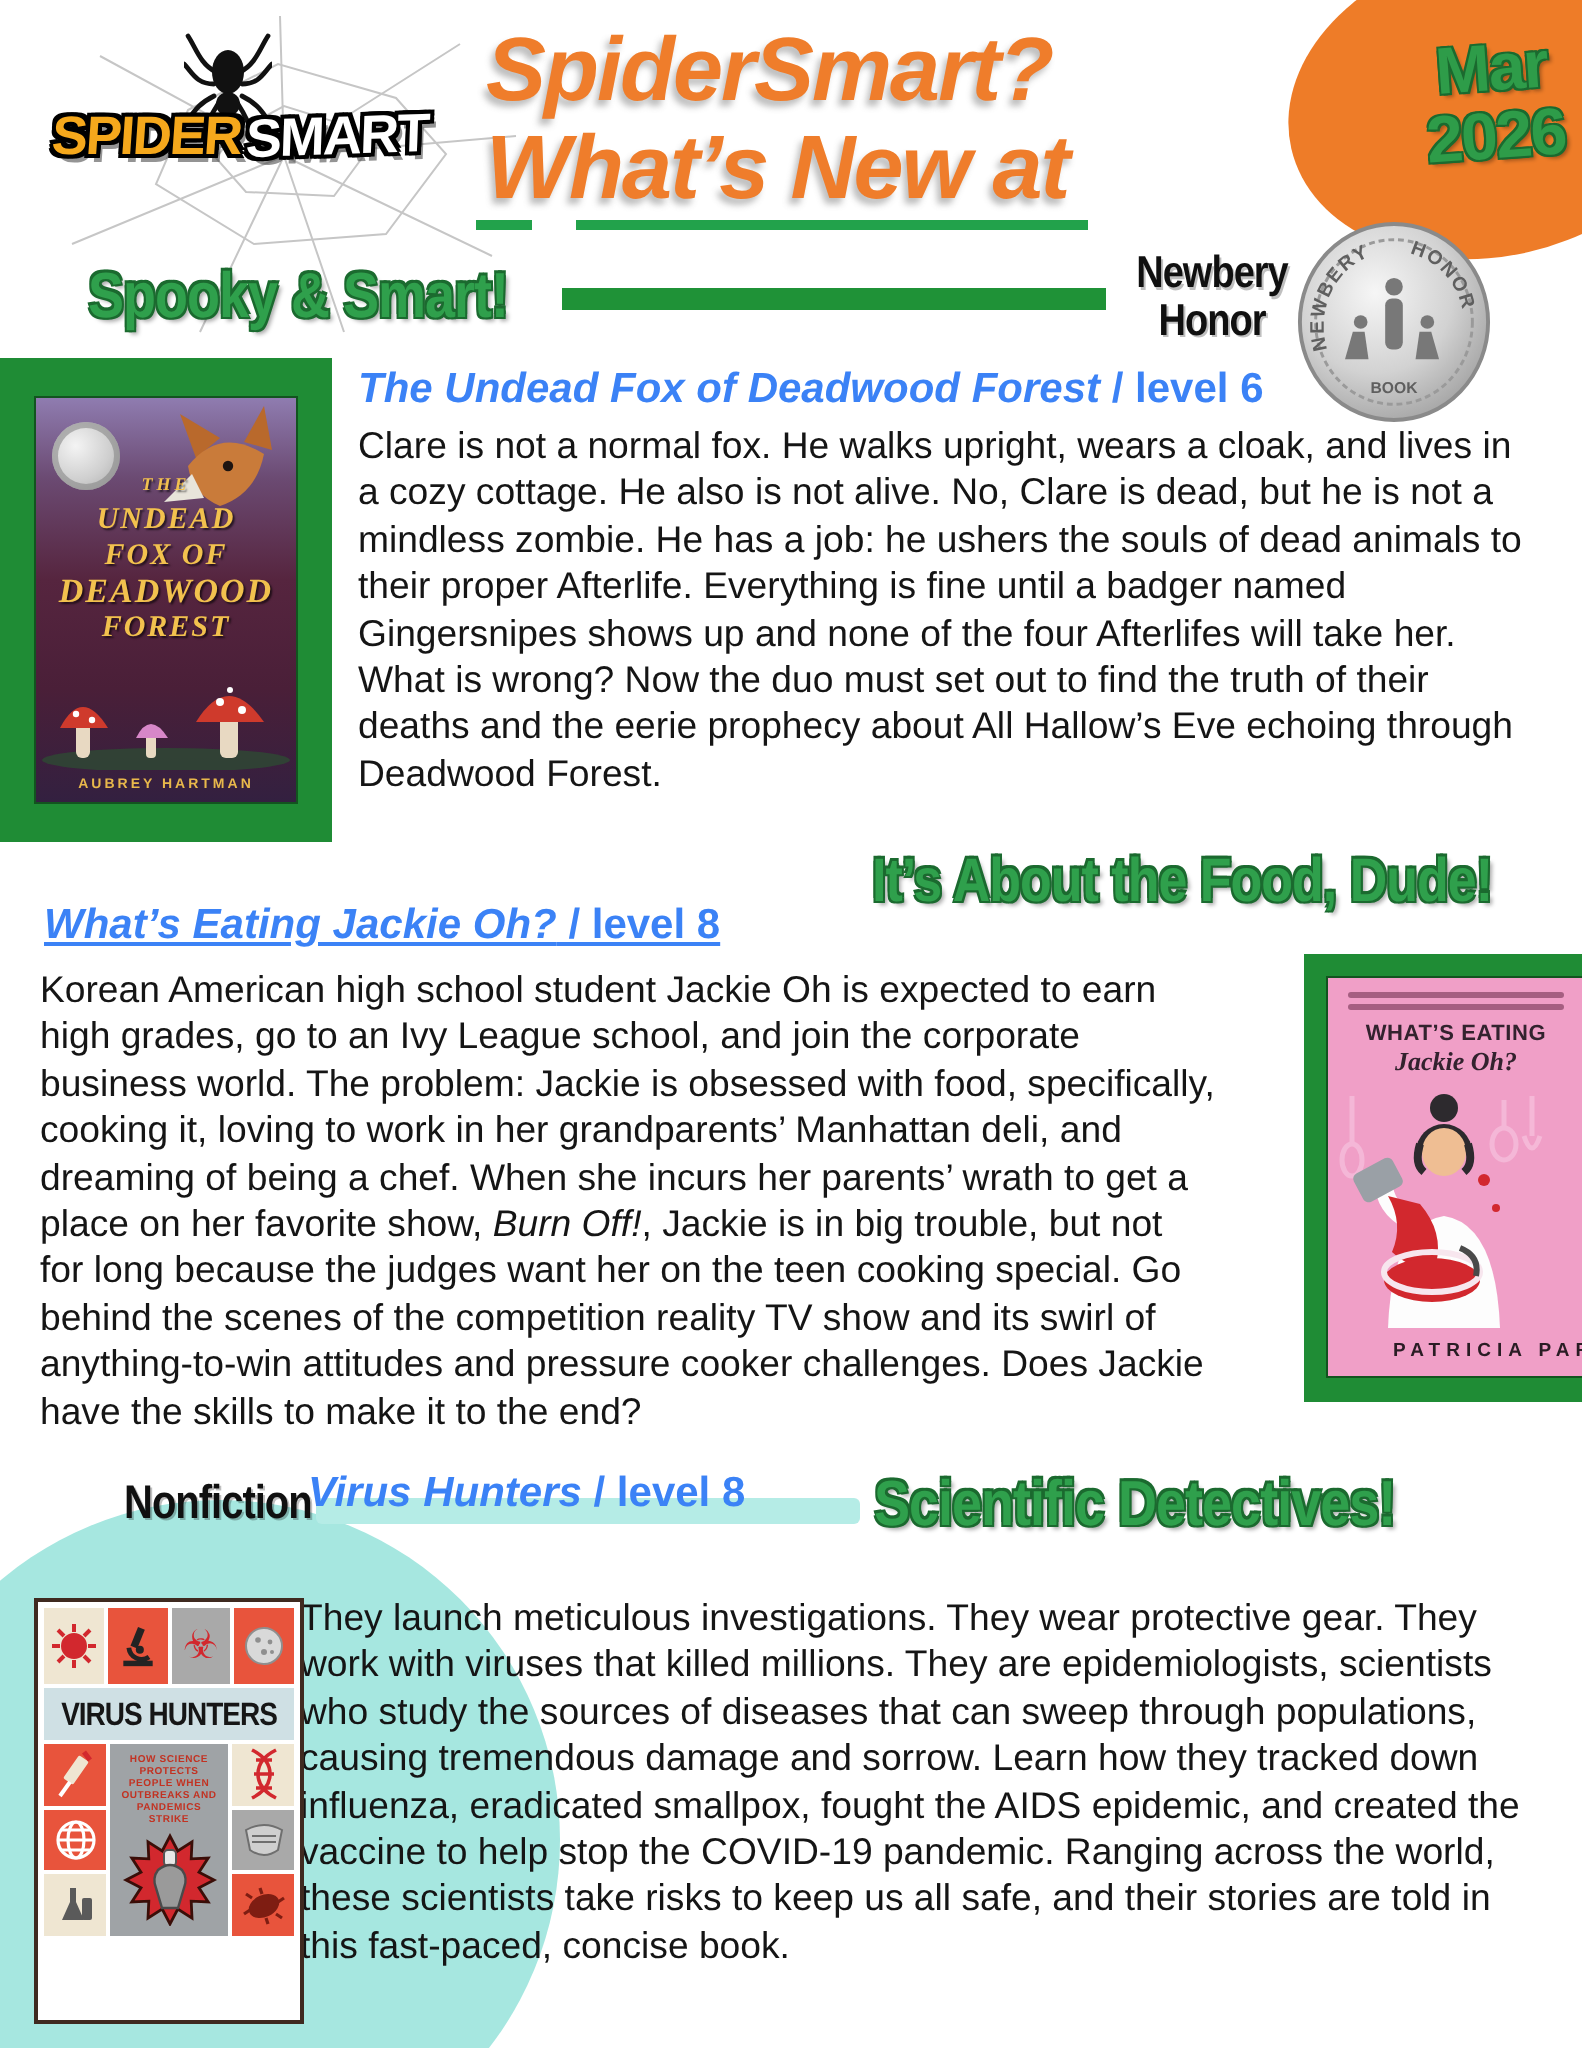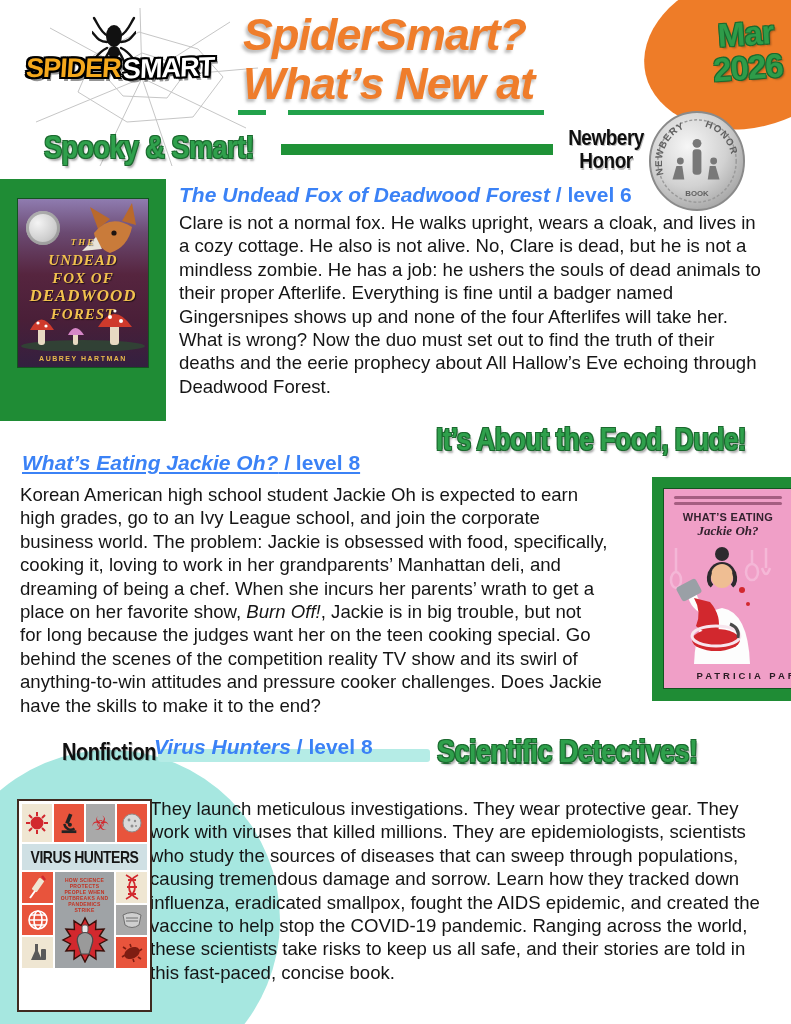--- a/index.html
+++ b/index.html
@@ -60,21 +60,21 @@
   .h-nonfiction{position:absolute;left:62px;top:739px;font-size:20px;}
   .bar-teal{position:absolute;left:158px;top:749px;width:272px;height:13px;background:#B5ECE6;border-radius:3px;}
   .h-sci{position:absolute;left:437px;top:734px;font-size:27px;}
   .teal-circle{position:absolute;left:-60px;top:750px;width:340px;height:340px;border-radius:50%;background:#A6E7E0;}
 
   .footer-url{position:absolute;left:518px;top:1035px;font-family:"Liberation Serif",serif;
               font-weight:bold;font-size:27px;color:#a21caf;text-decoration:none;}
 
   
   .cover{box-shadow:0 0 0 1px rgba(0,0,0,.4);}
-  .cover-fox{position:absolute;left:18px;top:199px;width:130px;height:168px;overflow:hidden;
+  .cover-fox{position:absolute;left:18px;top:199px;width:130px;height:202px;overflow:hidden;
              background:linear-gradient(180deg,#8f7cb0 0%,#6b4a72 20%,#56253f 45%,#4a1f38 72%,#332040 100%);}
   .fox-medal{position:absolute;left:8px;top:12px;width:34px;height:34px;border-radius:50%;
              background:radial-gradient(circle at 35% 35%,#f4f4f4,#cfcfcf 55%,#a6a6a6);
              box-shadow:inset 0 0 0 3px rgba(130,130,130,.55);}
   .fox-head{position:absolute;left:64px;top:4px;}
   .fox-title{position:absolute;left:0;top:34px;width:100%;text-align:center;color:#F2C14E;
              font-family:"Liberation Serif",serif;font-style:italic;font-weight:bold;line-height:18px;
              text-shadow:1px 1px 1px rgba(0,0,0,.6);}
   .ft-s{font-size:9px;letter-spacing:2px;display:block;}
   .ft-b{font-size:15px;letter-spacing:1px;display:block;}

